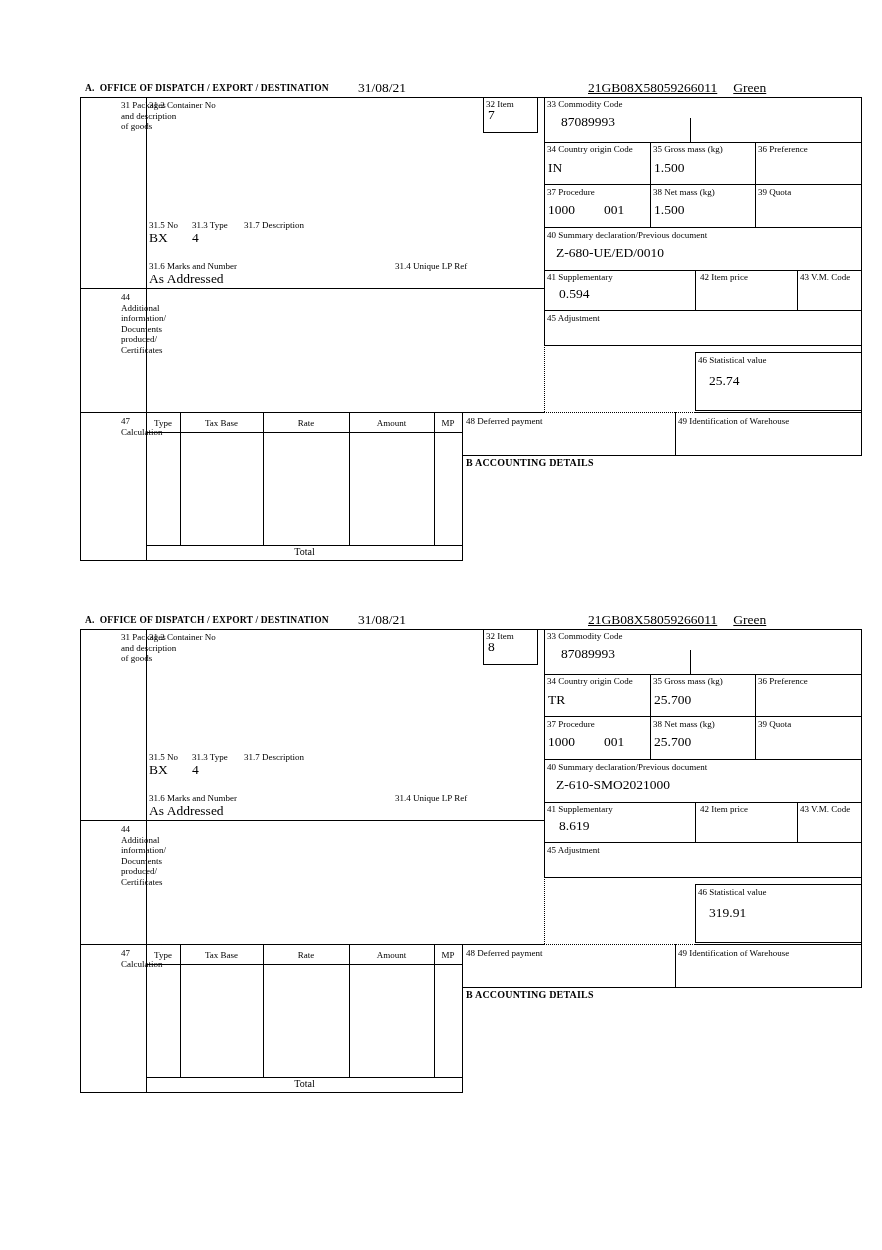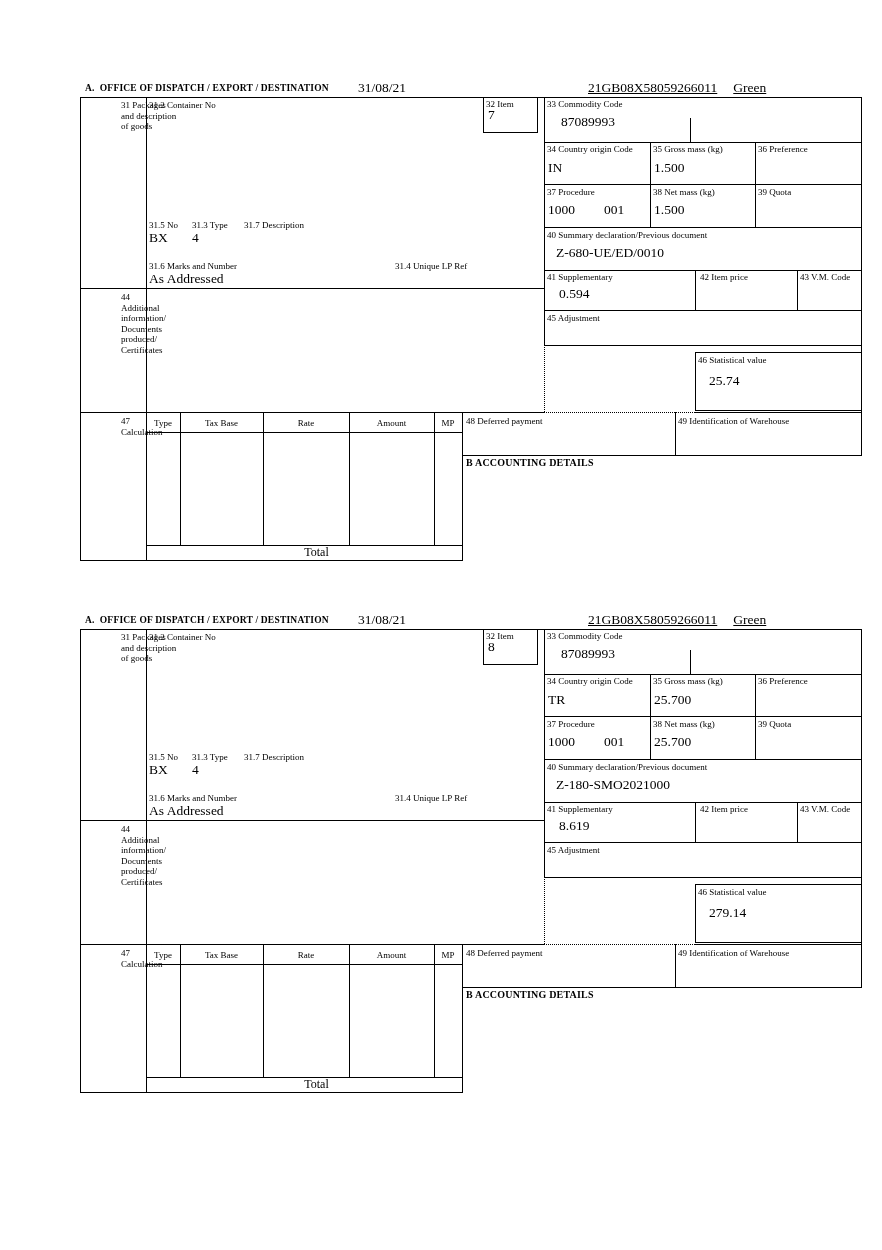--- a/index.html
+++ b/index.html
@@ -14,21 +14,21 @@
   .hl.dot{height:0;background:none;border-top:1px dotted #000;}
   .lb{position:absolute;font-size:9px;line-height:10.5px;white-space:nowrap;}
   .lb.wrap{white-space:normal;margin-left:38px;}
   .val{position:absolute;font-size:13.5px;line-height:16px;white-space:nowrap;}
   .val.wrap{white-space:normal;line-height:17px;}
   .hdr-office{position:absolute;left:5px;top:3px;font-size:9.5px;font-weight:bold;letter-spacing:.2px;white-space:pre;}
   .hdr-date{position:absolute;left:278px;top:0;font-size:13.5px;}
   .hdr-ref{position:absolute;left:508px;top:0;font-size:13.5px;white-space:nowrap;text-decoration:underline;}
   .hdr-ref .status{margin-left:16px;}
   .cc{text-align:center;}
-  .small{font-size:12px;padding-left:12px;}
+  .small{font-size:10px;}
   .acct{font-size:10px;font-weight:bold;letter-spacing:.2px;}
 </style>
 </head>
 <body>
 
 <section class="block" style="top:80px">
   <div class="hdr-office">A.  OFFICE OF DISPATCH / EXPORT / DESTINATION</div>
   <div class="hdr-date">31/08/21</div>
   <div class="hdr-ref"><span>21GB08X58059266011</span><span class="status">Green</span></div>
 
@@ -178,32 +178,32 @@
   <div class="val" style="left:524px;top:122px">001</div>
   <div class="lb" style="left:573px;top:107px">38 Net mass (kg)</div>
   <div class="val" style="left:574px;top:122px">25.700</div>
   <div class="lb" style="left:678px;top:107px">39 Quota</div>
   <div class="lb" style="left:69px;top:140px">31.5 No</div>
   <div class="lb" style="left:112px;top:140px">31.3 Type</div>
   <div class="lb" style="left:164px;top:140px">31.7 Description</div>
   <div class="val" style="left:69px;top:150px">BX</div>
   <div class="val" style="left:112px;top:150px">4</div>
   <div class="lb" style="left:467px;top:150px">40 Summary declaration/Previous document</div>
-  <div class="val" style="left:476px;top:165px">Z-180-SMO2021000</div>
+  <div class="val" style="left:476px;top:165px">Z-610-SMO2021000</div>
   <div class="lb" style="left:69px;top:181px">31.6 Marks and Number</div>
   <div class="lb" style="left:315px;top:181px">31.4 Unique LP Ref</div>
   <div class="val" style="left:69px;top:191px">As Addressed</div>
   <div class="lb" style="left:467px;top:192px">41 Supplementary</div>
   <div class="val" style="left:479px;top:206px">8.619</div>
   <div class="lb" style="left:620px;top:192px">42 Item price</div>
   <div class="lb" style="left:720px;top:192px">43 V.M. Code</div>
   <div class="lb wrap" style="left:3px;top:212px;width:48px">44 Additional information/ Documents produced/ Certificates</div>
   <div class="lb" style="left:467px;top:233px">45 Adjustment</div>
   <div class="lb" style="left:618px;top:275px">46 Statistical value</div>
-  <div class="val" style="left:629px;top:293px">279.14</div>
+  <div class="val" style="left:629px;top:293px">319.91</div>
   <div class="lb wrap" style="left:3px;top:336px;width:48px">47 Calculation</div>
   <div class="lb cc" style="left:66px;top:338px;width:34px">Type</div>
   <div class="lb cc" style="left:100px;top:338px;width:83px">Tax Base</div>
   <div class="lb cc" style="left:183px;top:338px;width:86px">Rate</div>
   <div class="lb cc" style="left:269px;top:338px;width:85px">Amount</div>
   <div class="lb cc" style="left:354px;top:338px;width:28px">MP</div>
   <div class="lb cc small" style="left:66px;top:467px;width:317px">Total</div>
   <div class="lb" style="left:386px;top:336px">48 Deferred payment</div>
   <div class="lb" style="left:598px;top:336px">49 Identification of Warehouse</div>
   <div class="lb acct" style="left:386px;top:378px">B ACCOUNTING DETAILS</div>

